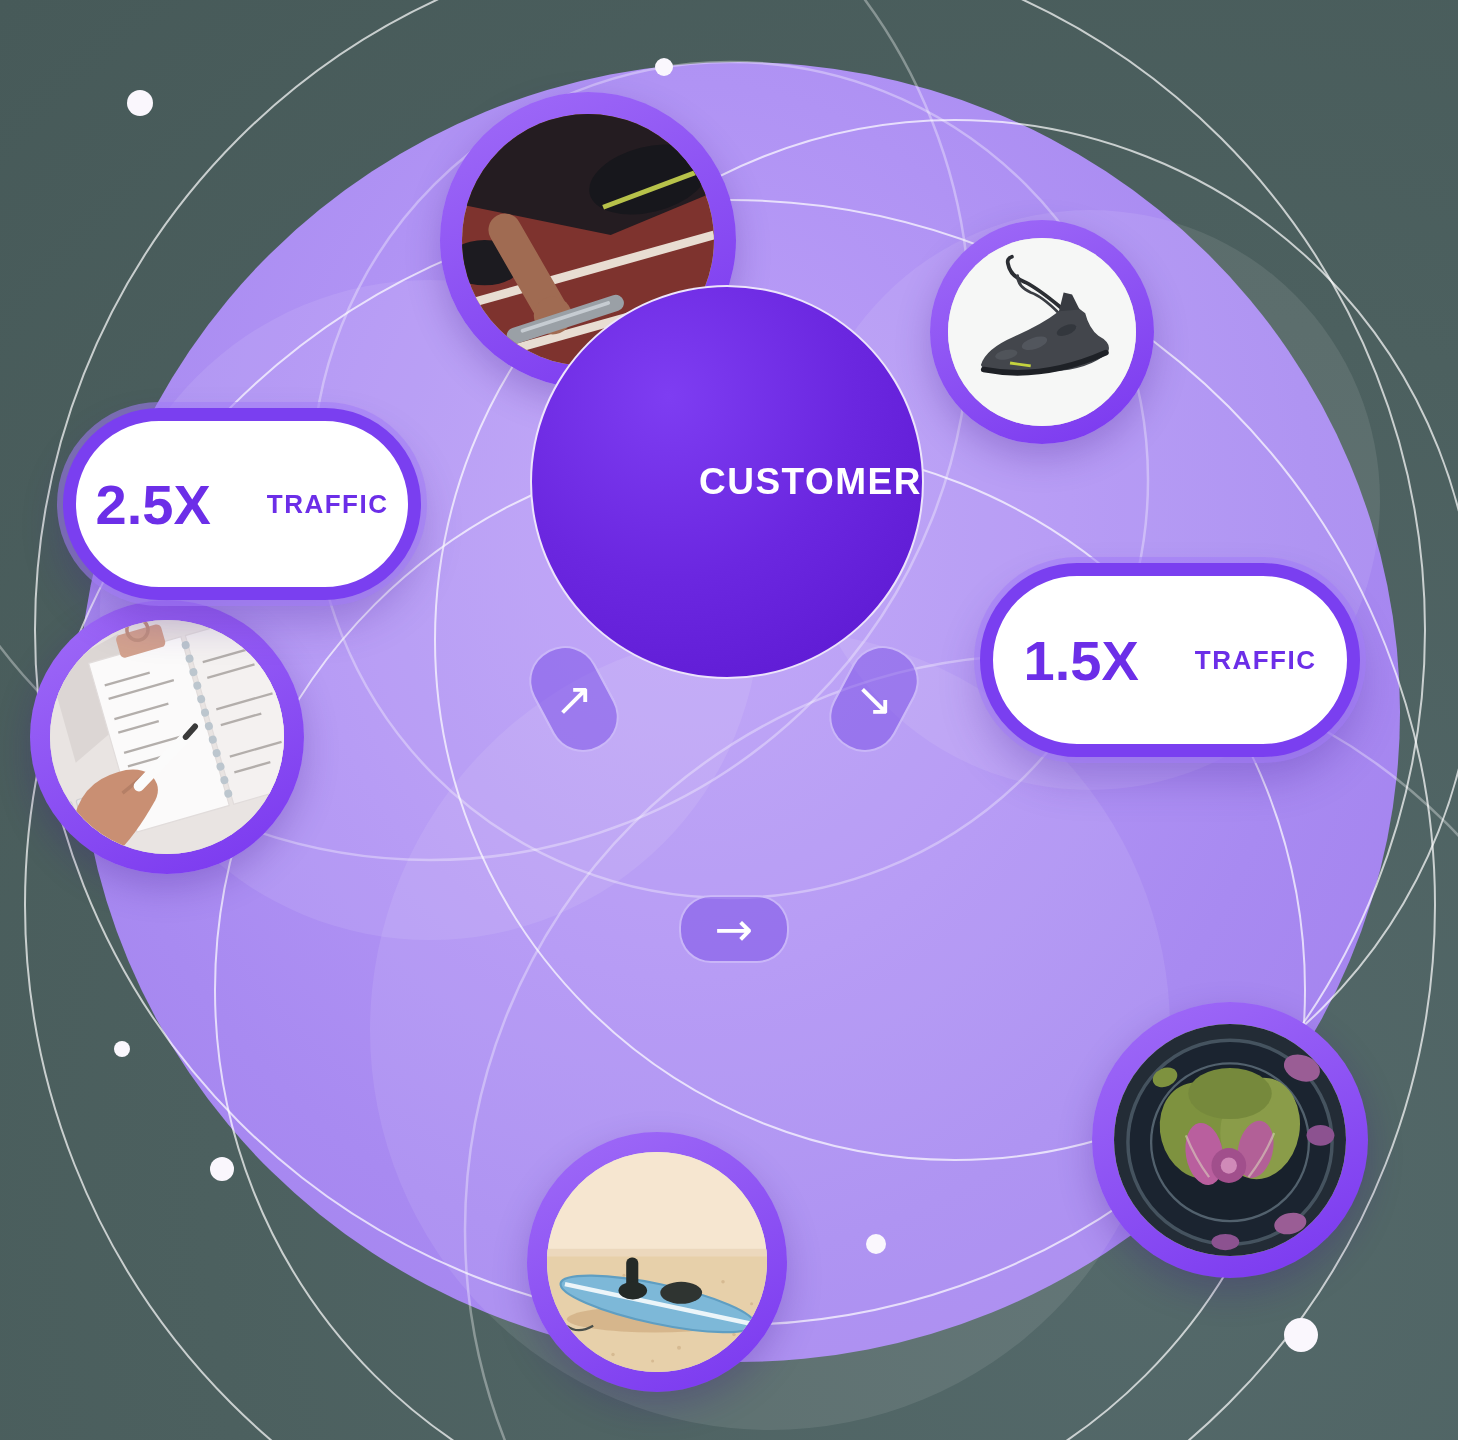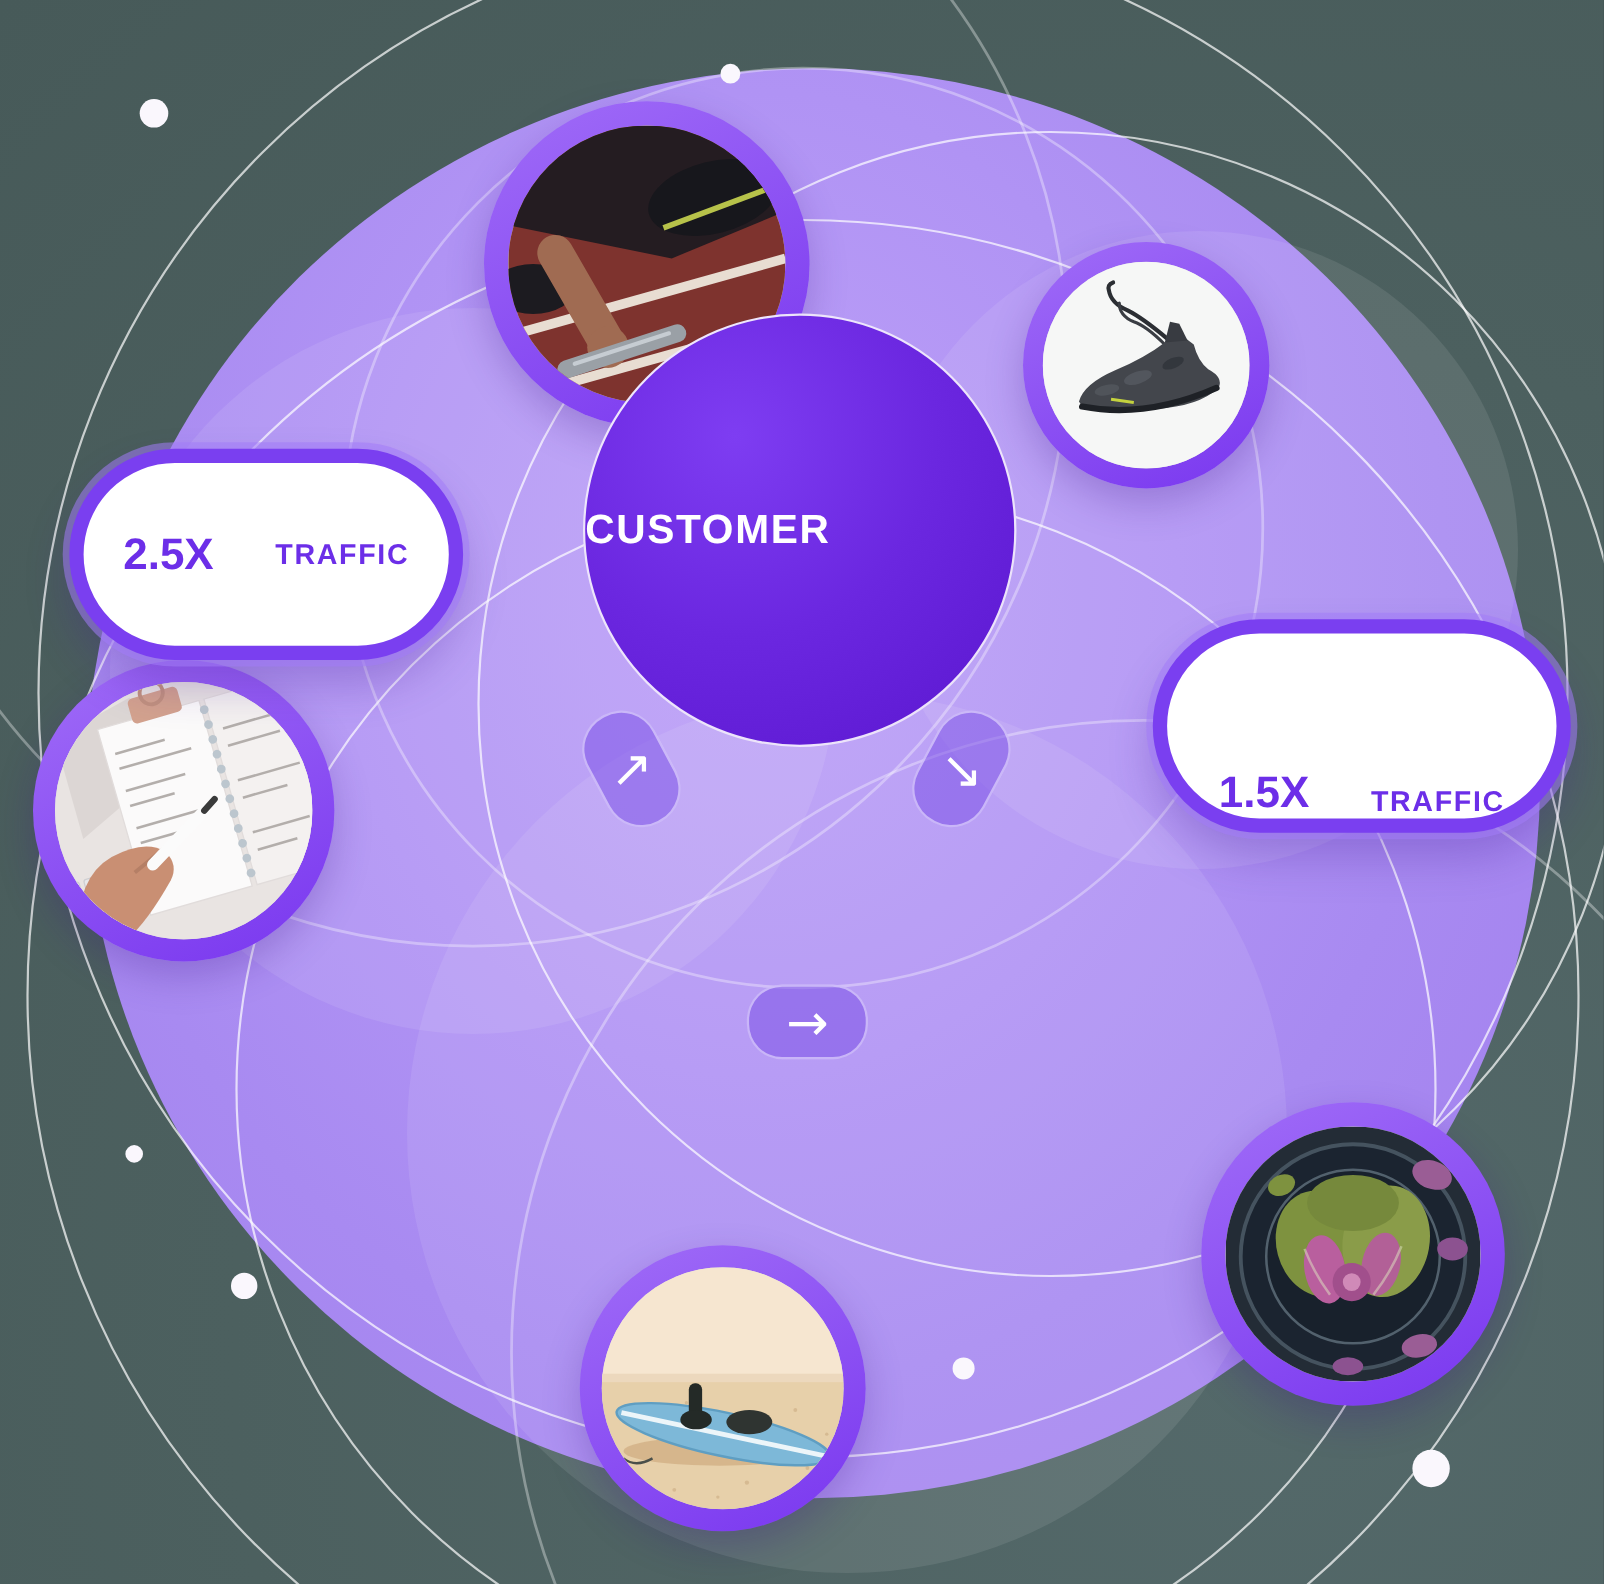--- a/index.html
+++ b/index.html
@@ -24,21 +24,21 @@
   .arcs{position:absolute;left:0;top:0;width:100%;height:100%;}
   .arc-strong{fill:none;stroke:rgba(255,255,255,.7);stroke-width:2;}
   .arc-soft{fill:none;stroke:rgba(255,255,255,.34);stroke-width:2.5;}
   .halo{fill:rgba(255,255,255,.09);}
   .dot{position:absolute;border-radius:50%;background:#faf7fd;}
   
   .node{
     position:absolute;border-radius:50%;
     background:radial-gradient(circle at 35% 28%, #7e3df2 0%, #6b27e0 48%, #5a16cf 100%);
     border:2px solid rgba(255,255,255,.88);
-    display:flex;align-items:center;justify-content:flex-start;
+    display:flex;align-items:center;justify-content:flex-end;
     color:#ffffff;font-weight:700;font-size:37px;letter-spacing:1.5px;
   }
   .node-customer{left:530px;top:285px;width:390px;height:390px;z-index:5;}
   .node-merchant{left:258px;top:736px;width:384px;height:384px;z-index:5;}
   .node-publisher{left:820px;top:736px;width:384px;height:384px;z-index:5;}
   
   .pill{
     position:absolute;display:flex;align-items:center;justify-content:center;
     background:rgba(118,74,230,.5);border:2px solid rgba(235,226,255,.6);
     color:#ffffff;z-index:4;
@@ -50,22 +50,22 @@
   .pill .glyph{font-size:46px;line-height:1;font-family:"DejaVu Sans",sans-serif;}
   .pill-up .glyph{transform:rotate(28deg);}
   .pill-down .glyph{transform:rotate(-28deg);}
   
   .badge{
     position:absolute;background:#ffffff;border:13px solid #7a3ff0;border-radius:120px;
     display:flex;align-items:center;justify-content:center;gap:20px;z-index:7;
     box-shadow:0 0 0 6px rgba(163,124,247,.55), 0 22px 40px rgba(70,30,150,.28);
   }
   .badge-left{left:63px;top:408px;width:332px;height:166px;}
-  .badge-right{left:1048px;top:563px;width:354px;height:168px;align-items:flex-end;}
-  .badge .value{font-size:40px;font-weight:700;color:#6c2ee8;}
+  .badge-right{left:980px;top:563px;width:354px;height:168px;}
+  .badge .value{font-size:56px;font-weight:700;color:#6c2ee8;}
   .badge .unit{font-size:26px;font-weight:700;color:#6c2ee8;letter-spacing:1.5px;margin-left:36px;}
   
   .photo{
     position:absolute;border-radius:50%;
     background:linear-gradient(155deg,#9d68f7 8%,#7d3cf0 90%);
     box-shadow:0 14px 34px rgba(60,20,130,.25);
   }
   .photo-inner{width:100%;height:100%;border-radius:50%;overflow:hidden;background:#ddd;}
   .photo-inner svg{display:block;width:100%;height:100%;}
   .photo-runner{left:440px;top:92px;width:296px;height:296px;padding:22px;box-sizing:border-box;z-index:4;}

